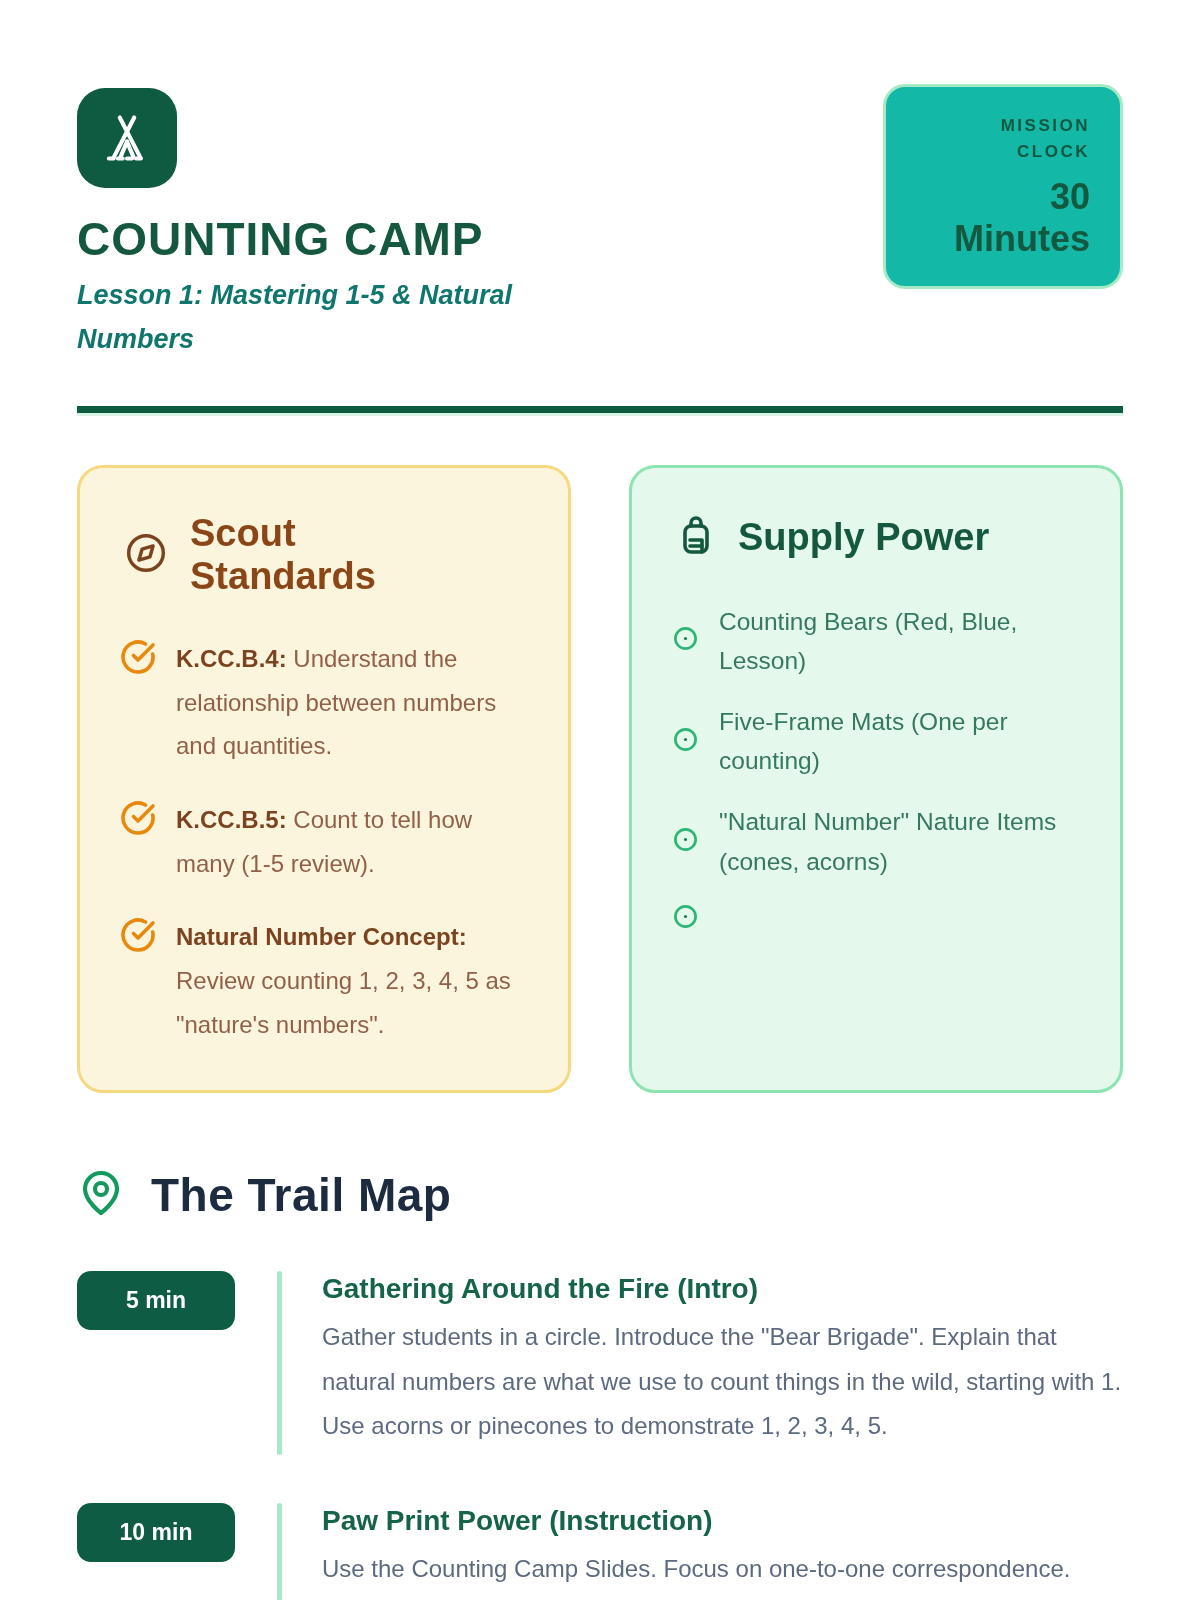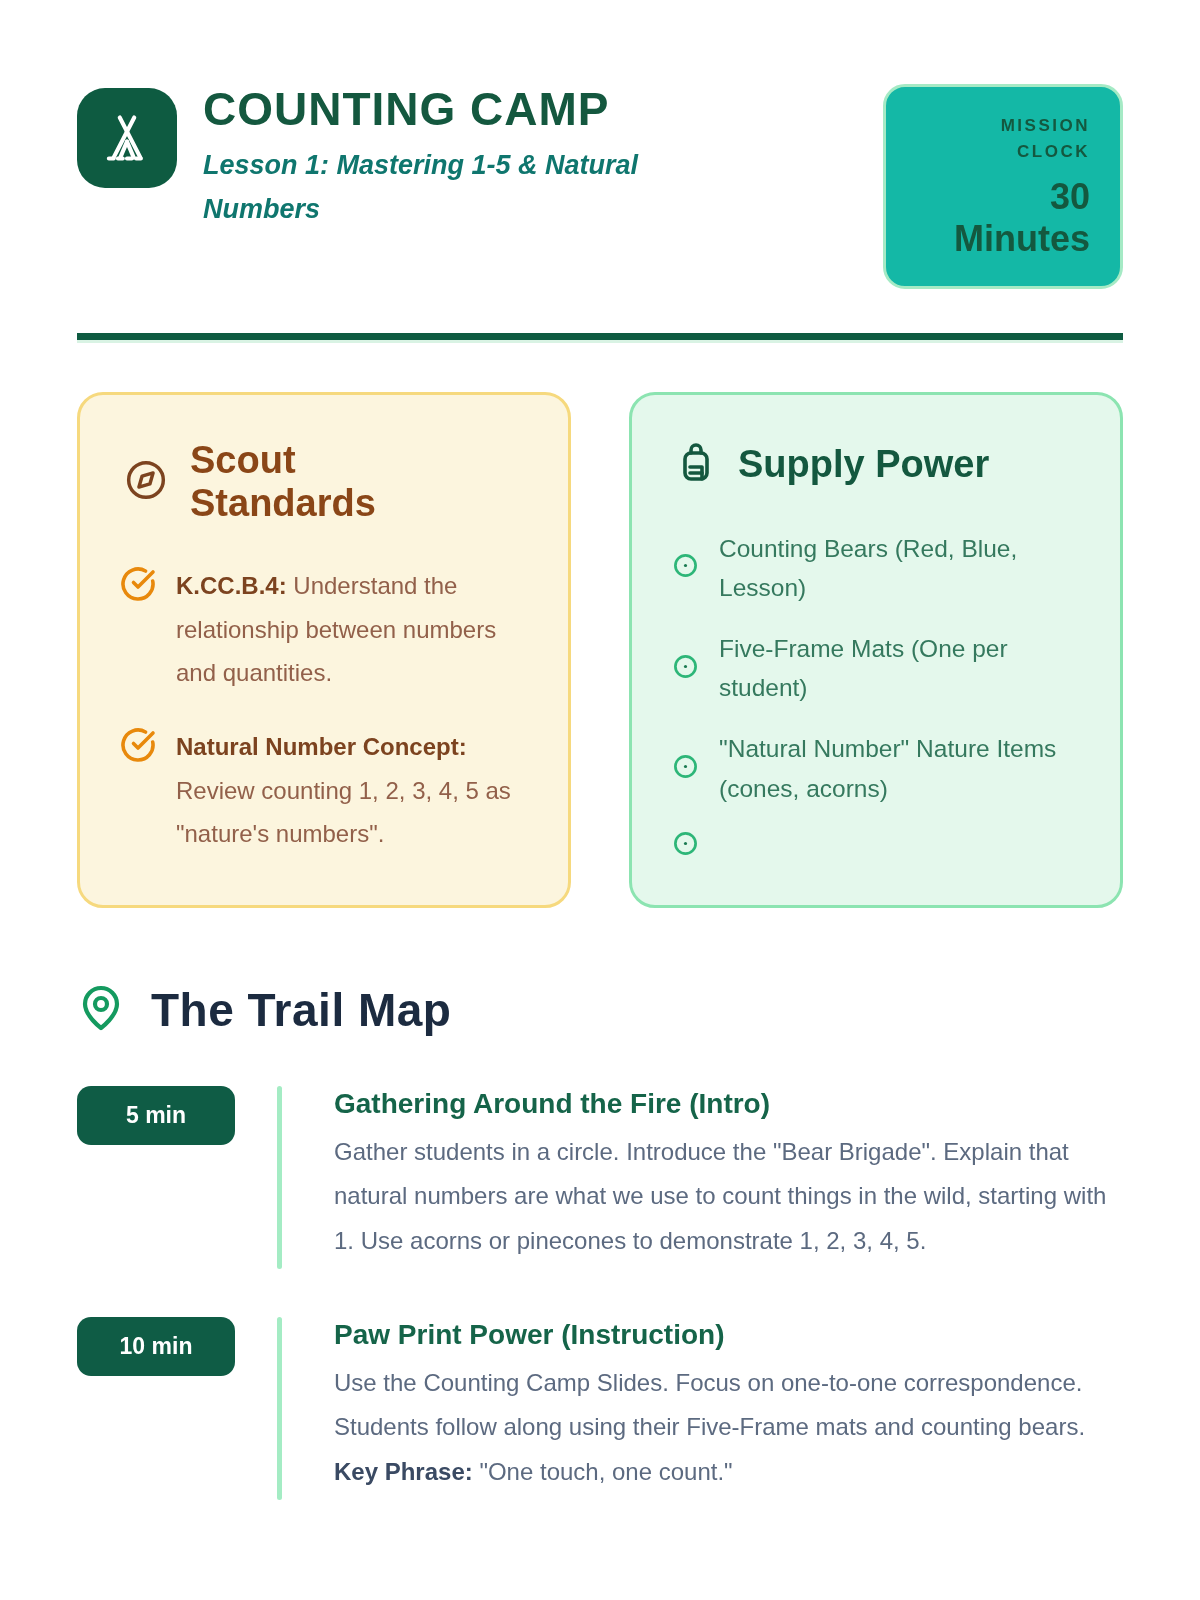--- a/index.html
+++ b/index.html
@@ -5,21 +5,21 @@
   * { margin:0; padding:0; box-sizing:border-box; }
   html,body { background:#ffffff; }
   body { font-family:"Liberation Sans", sans-serif; }
   .page {
     position:relative; width:1200px; height:1600px; margin:0 auto;
     background:#ffffff; overflow:hidden; padding:84px 77px 0 77px;
   }
 
   
   .header { display:flex; justify-content:space-between; align-items:flex-start; }
-  .header-left { display:flex; gap:26px; }
+  .header-left { display:flex; gap:26px;flex-direction:column; }
   .app-icon {
     width:100px; height:100px; background:#0E5B41; border-radius:28px;
     display:flex; align-items:center; justify-content:center; flex-shrink:0;
     margin-top:4px;
   }
   .title { color:#14583F; font-size:46px; font-weight:bold; letter-spacing:1px; line-height:1.1; }
   .subtitle {
     color:#0f766e; font-size:27px; font-weight:bold; font-style:italic;
     max-width:545px; line-height:1.65; margin-top:8px;
   }
@@ -60,21 +60,21 @@
   .trail-head { display:flex; align-items:center; gap:26px; margin-top:74px; }
   .trail-head h2 { color:#1C2B40; font-size:46px; font-weight:bold; letter-spacing:0.5px; }
 
   .step { display:flex; margin-top:48px; }
   .step-badge-col { width:158px; flex-shrink:0; }
   .step-badge {
     background:#0F5C45; color:#ffffff; font-size:23px; font-weight:bold;
     border-radius:14px; width:158px; padding:16px 4px; text-align:center;
   }
   .step-line { width:5px; border-radius:3px; background:#A4ECC4; margin-left:42px; flex-shrink:0; }
-  .step-content { padding-left:52px; flex:1; padding-bottom:6px; }
+  .step-content { padding-left:40px; flex:1; padding-bottom:6px; }
   .step-title { color:#156449; font-size:28px; font-weight:bold; margin-top:2px; }
   .step-body { color:#5C6A80; font-size:24px; line-height:1.85; margin-top:10px; }
   .step-body b { color:#3A4A63; font-weight:bold; }
 </style>
 </head>
 <body>
 
 <div class="page">
 
   <div class="header">
@@ -117,20 +117,29 @@
       <div class="std-item">
         <span class="std-icon">
           <svg width="36" height="36" viewBox="0 0 24 24" fill="none" stroke="#E8890C" stroke-width="2.4" stroke-linecap="round" stroke-linejoin="round">
             <path d="M21.801 10A10 10 0 1 1 17 3.335"></path>
               <path d="m9 11 3 3L22 4"></path>
           </svg>
         </span>
         <div class="std-text"><b>K.CC.B.4:</b><span> Understand the relationship between numbers and quantities.</span></div>
       </div>
 
+      <div class="std-item">
+        <span class="std-icon">
+          <svg width="36" height="36" viewBox="0 0 24 24" fill="none" stroke="#E8890C" stroke-width="2.4" stroke-linecap="round" stroke-linejoin="round">
+            <path d="M21.801 10A10 10 0 1 1 17 3.335"></path>
+              <path d="m9 11 3 3L22 4"></path>
+          </svg>
+        </span>
+        <div class="std-text"><b>K.CC.B.5:</b><span> Count to tell how many (1-5 review).</span></div>
+      </div>
 
       <div class="std-item">
         <span class="std-icon">
           <svg width="36" height="36" viewBox="0 0 24 24" fill="none" stroke="#E8890C" stroke-width="2.4" stroke-linecap="round" stroke-linejoin="round">
             <path d="M21.801 10A10 10 0 1 1 17 3.335"></path>
               <path d="m9 11 3 3L22 4"></path>
           </svg>
         </span>
         <div class="std-text"><b>Natural Number Concept:</b><span> Review counting 1, 2, 3, 4, 5 as "nature's numbers".</span></div>
       </div>
@@ -159,21 +168,21 @@
         <div class="sup-text">Counting Bears (Red, Blue, Lesson)</div>
       </div>
 
       <div class="sup-item">
         <span class="sup-icon">
           <svg width="27" height="27" viewBox="0 0 24 24" fill="none" stroke="#2DB678" stroke-width="2.4">
               <circle cx="12" cy="12" r="9"></circle>
               <circle cx="12" cy="12" r="1.4" fill="#1B7A52" stroke="none"></circle>
             </svg>
         </span>
-        <div class="sup-text">Five-Frame Mats (One per student)</div>
+        <div class="sup-text">Five-Frame Mats (One per counting)</div>
       </div>
 
       <div class="sup-item">
         <span class="sup-icon">
           <svg width="27" height="27" viewBox="0 0 24 24" fill="none" stroke="#2DB678" stroke-width="2.4">
               <circle cx="12" cy="12" r="9"></circle>
               <circle cx="12" cy="12" r="1.4" fill="#1B7A52" stroke="none"></circle>
             </svg>
         </span>
         <div class="sup-text">"Natural Number" Nature Items (cones, acorns)</div>

